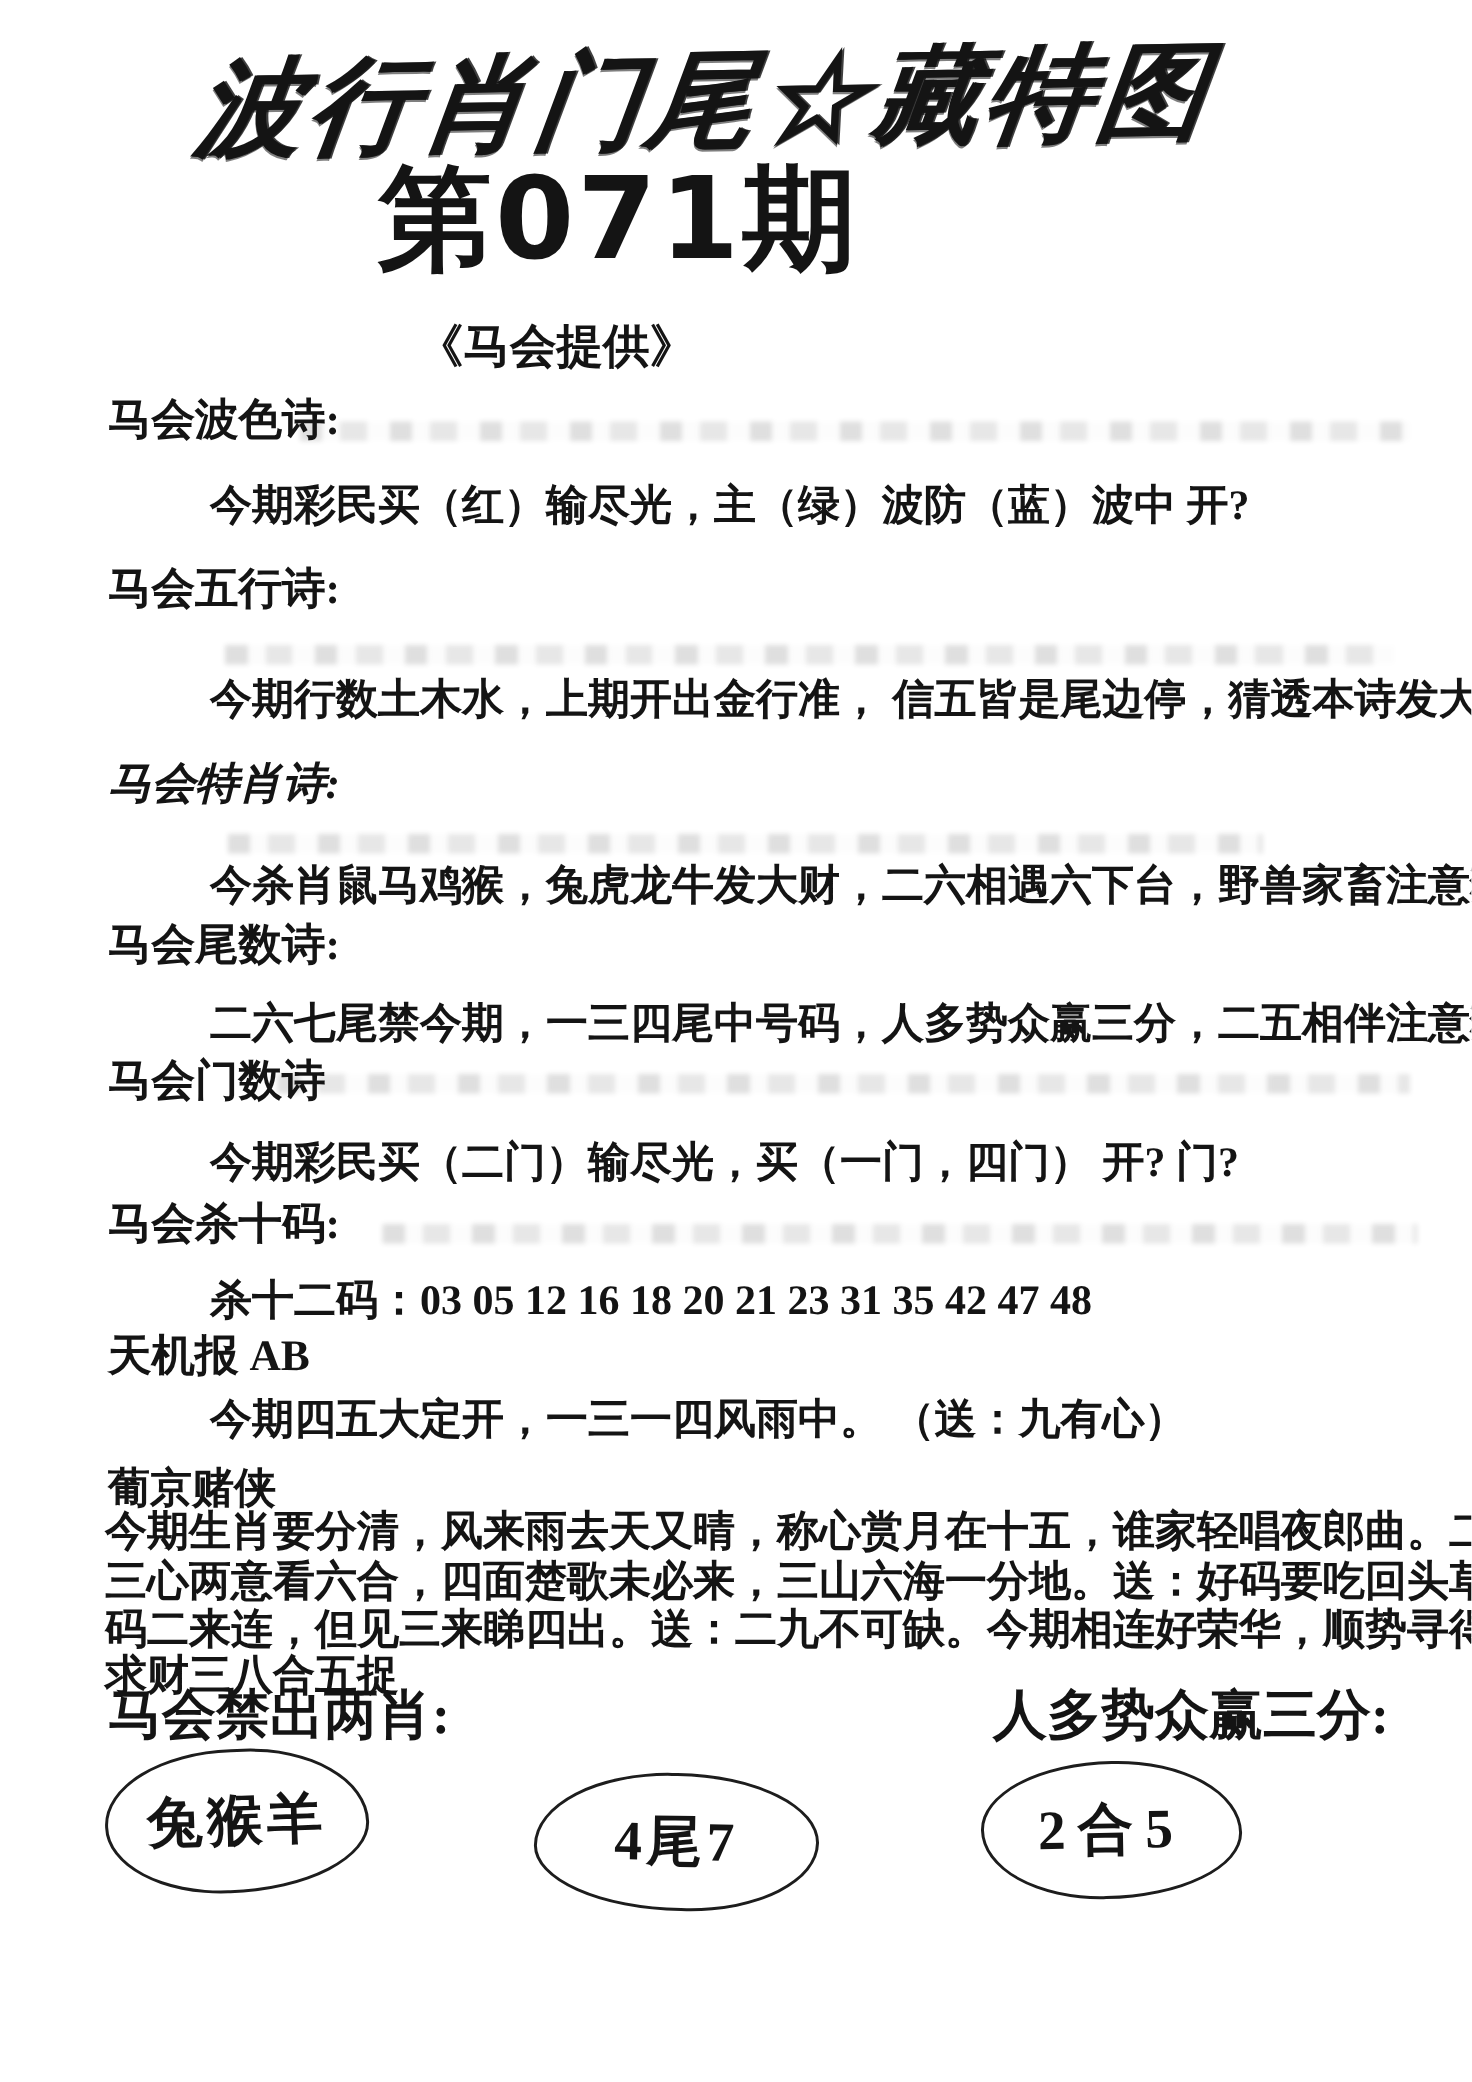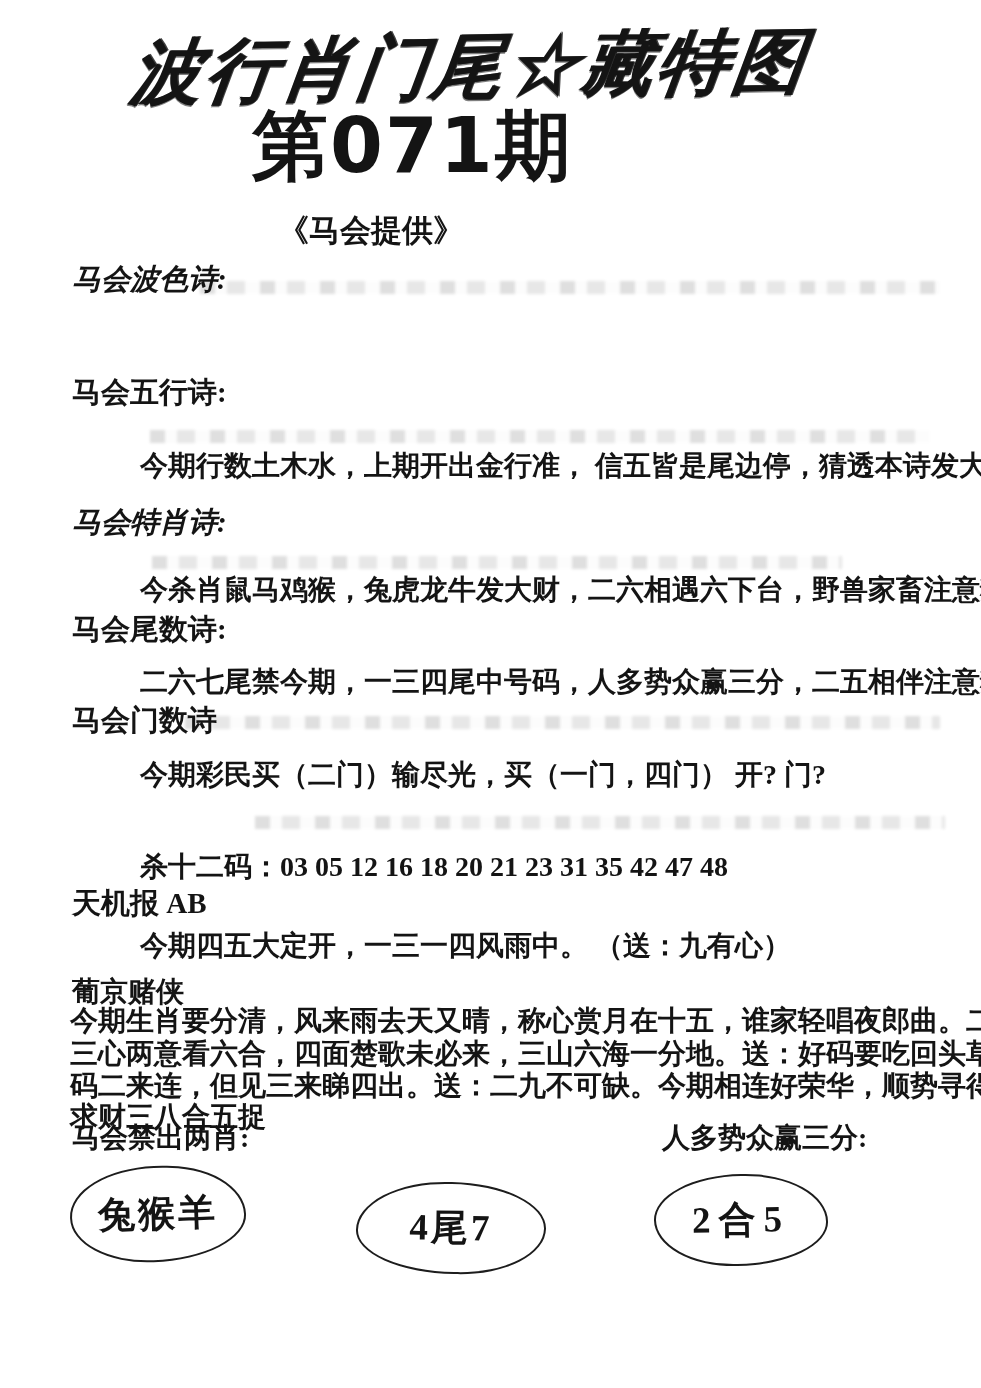--- a/index.html
+++ b/index.html
@@ -36,21 +36,21 @@
   .sec-line{
     position:absolute;left:140px;
     font-size:28px;font-weight:700;white-space:nowrap;
   }
   .para-line{
     position:absolute;left:70px;
     font-size:28px;font-weight:700;white-space:nowrap;
   }
   .forbid-label{
     position:absolute;top:1119px;
-    font-size:28px;font-weight:700;white-space:nowrap;
+    font-size:36px;font-weight:700;white-space:nowrap;
   }
   .oval{
     position:absolute;
     border:2px solid #1d1d1d;
     display:flex;align-items:center;justify-content:center;
     font-size:37px;font-weight:700;letter-spacing:3px;white-space:nowrap;
     background:transparent;
   }
   .oval-1{left:70px;top:1166px;width:172px;height:92px;border-radius:50% 48% 55% 47% / 52% 55% 48% 50%;transform:rotate(-2deg);}
   .oval-2{left:356px;top:1182px;width:186px;height:88px;border-radius:49% 51% 47% 53% / 55% 50% 52% 47%;transform:rotate(1deg);}
@@ -71,34 +71,36 @@
   <div class="ghost" style="left:200px;top:281px;width:740px;"></div>
   <div class="ghost" style="left:150px;top:430px;width:780px;"></div>
   <div class="ghost" style="left:152px;top:556px;width:690px;"></div>
   <div class="ghost" style="left:185px;top:716px;width:755px;"></div>
   <div class="ghost" style="left:255px;top:816px;width:690px;"></div>
 
   <div class="title">波行肖门尾☆藏特图</div>
   <div class="issue">第071期</div>
   <div class="provider">《马会提供》</div>
 
-  <div class="sec-label" style="top:260px;font-style:italic;">马会波色诗:</div>
+  <div class="sec-label" style="top:260px;">马会波色诗:</div>
+  <div class="sec-line" style="top:318px;">今期彩民买（红）输尽光，主（绿）波防（蓝）波中 开?</div>
 
   <div class="sec-label" style="top:373px;">马会五行诗:</div>
   <div class="sec-line" style="top:447px;">今期行数土木水，上期开出金行准， 信五皆是尾边停，猜透本诗发大财。 解（?）</div>
 
   <div class="sec-label" style="top:503px;font-style:italic;">马会特肖诗:</div>
   <div class="sec-line" style="top:571px;">今杀肖鼠马鸡猴，兔虎龙牛发大财，二六相遇六下台，野兽家畜注意猜。 开?</div>
 
   <div class="sec-label" style="top:610px;">马会尾数诗:</div>
   <div class="sec-line" style="top:663px;">二六七尾禁今期，一三四尾中号码，人多势众赢三分，二五相伴注意猜?</div>
 
   <div class="sec-label" style="top:701px;">马会门数诗</div>
   <div class="sec-line" style="top:756px;">今期彩民买（二门）输尽光，买（一门，四门） 开? 门?</div>
 
+  <div class="sec-label" style="top:796px;">马会杀十码:</div>
   <div class="sec-line" style="top:848px;">杀十二码：03 05 12 16 18 20 21 23 31 35 42 47 48</div>
 
   <div class="sec-label" style="top:884px;">天机报 AB</div>
   <div class="sec-line" style="top:927px;">今期四五大定开，一三一四风雨中。 （送：九有心）</div>
 
   <div class="sec-label" style="top:973px;font-size:28px;">葡京赌侠</div>
   <div class="para-line" style="top:1002px;">今期生肖要分清，风来雨去天又晴，称心赏月在十五，谁家轻唱夜郎曲。二八红鲤跃船来，</div>
   <div class="para-line" style="top:1035px;">三心两意看六合，四面楚歌未必来，三山六海一分地。送：好码要吃回头草。配：今期特</div>
   <div class="para-line" style="top:1067px;">码二来连，但见三来睇四出。送：二九不可缺。今期相连好荣华，顺势寻得六字现。送：</div>
   <div class="para-line" style="top:1098px;">求财三八合五捉</div>

